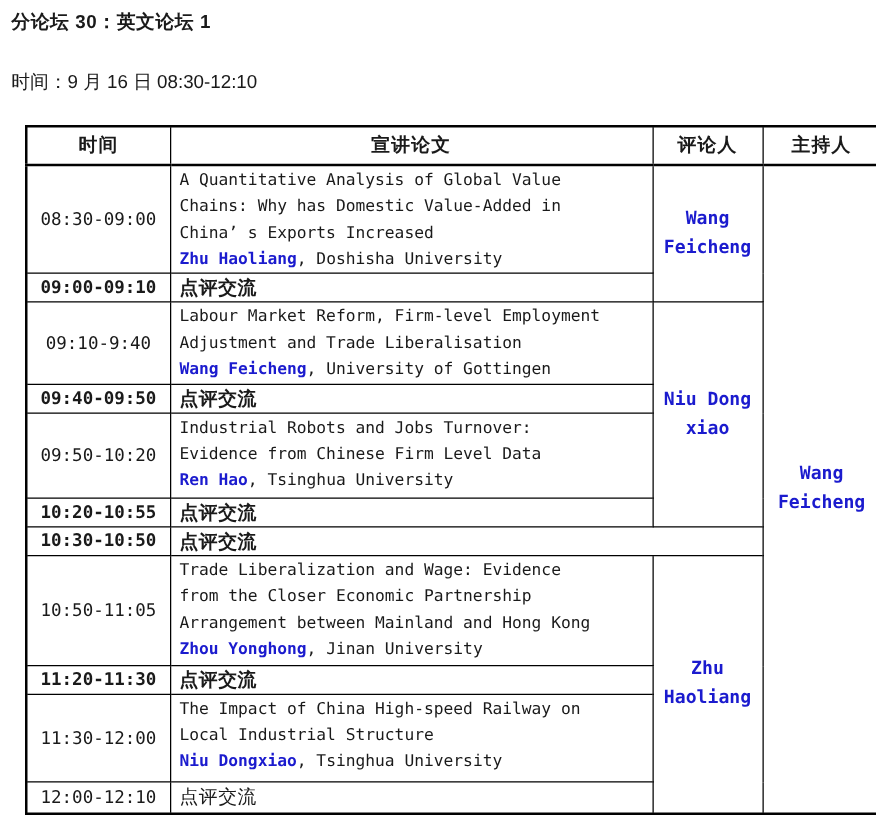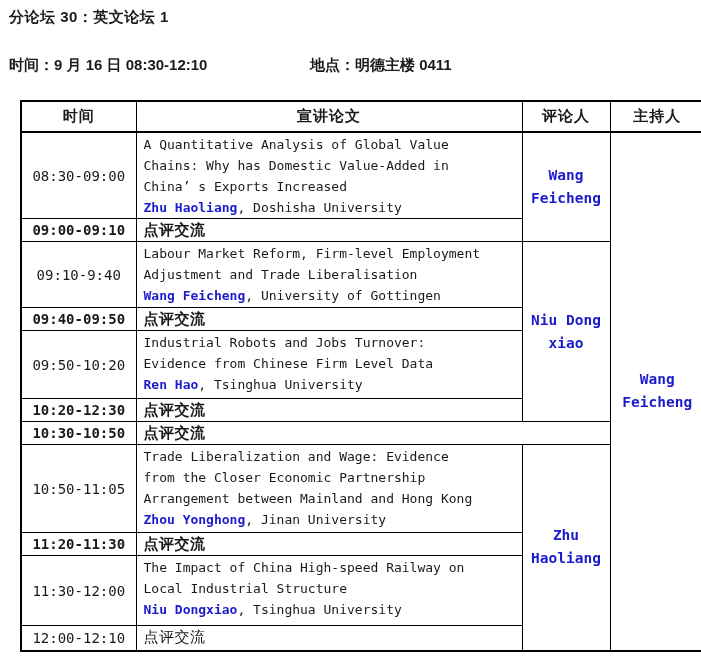--- a/index.html
+++ b/index.html
@@ -25,24 +25,23 @@
     font-size: 15px;
     font-weight: bold;
     letter-spacing: 0.5px;
     white-space: nowrap;
   }
   .session-info {
     position: absolute;
     left: 9px;
     top: 56px;
     font-size: 15px;
-    font-weight: bold;
+    font-weight: normal;
     white-space: nowrap;
     display: flex;
-    gap: 32px;
   }
   .session-info .time-span { width: 269px; }
   table.schedule {
     position: absolute;
     left: 20px;
     top: 100px;
     border-collapse: collapse;
     table-layout: fixed;
     width: 684px;
     border: 2px solid #000;
@@ -106,21 +105,20 @@
 </style>
 </head>
 <body>
 
 <div class="page">
 
   <div class="page-title">分论坛 30：英文论坛 1</div>
 
   <div class="session-info">
     <span class="time-span">时间：9 月 16 日 08:30-12:10</span>
-    <span>地点：明德主楼 0411</span>
   </div>
 
   <table class="schedule">
     <colgroup>
       <col class="c-time">
         <col class="c-paper">
         <col class="c-disc">
         <col class="c-chair">
     </colgroup>
     <thead>
@@ -162,21 +160,21 @@
       </tr>
       <tr class="h68">
         <td class="time-cell">09:50-10:20</td>
         <td class="paper-cell">
           <div class="line">Industrial Robots and Jobs Turnover:</div>
           <div class="line">Evidence from Chinese Firm Level Data</div>
           <div class="line"><span class="author">Ren Hao</span><span>, Tsinghua University</span></div>
         </td>
       </tr>
       <tr class="h23">
-        <td class="time-cell">10:20-12:30</td>
+        <td class="time-cell">10:20-10:55</td>
         <td class="label-cell">点评交流</td>
       </tr>
       <tr class="h23">
         <td class="time-cell">10:30-10:50</td>
         <td class="label-cell" colspan="2">点评交流</td>
       </tr>
       <tr class="h88">
         <td class="time-cell">10:50-11:05</td>
         <td class="paper-cell">
           <div class="line">Trade Liberalization and Wage: Evidence</div>

